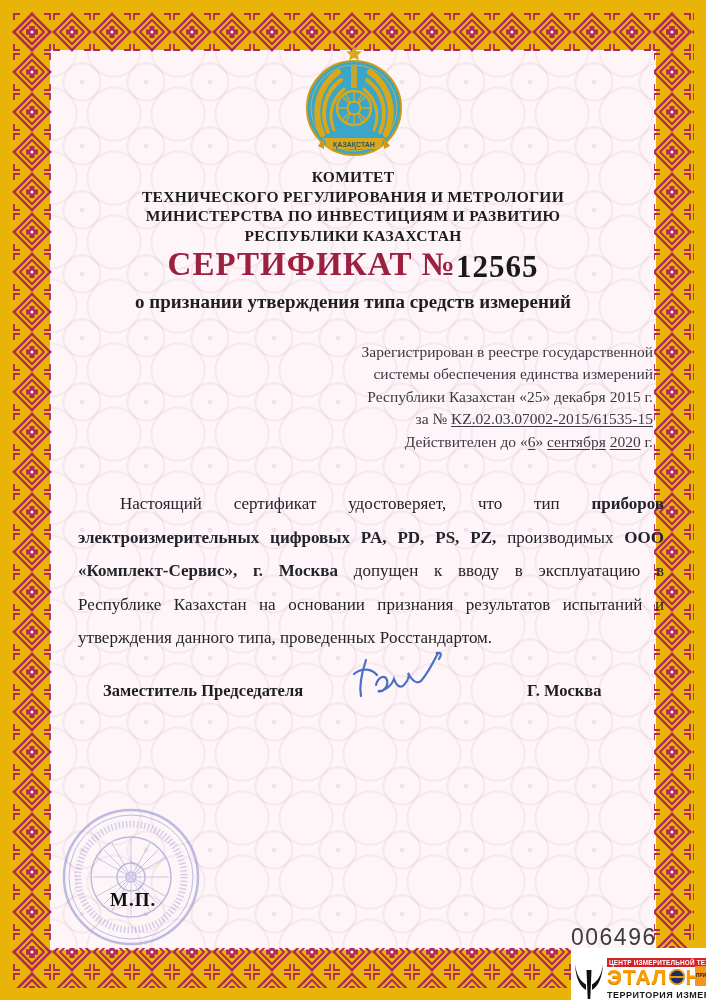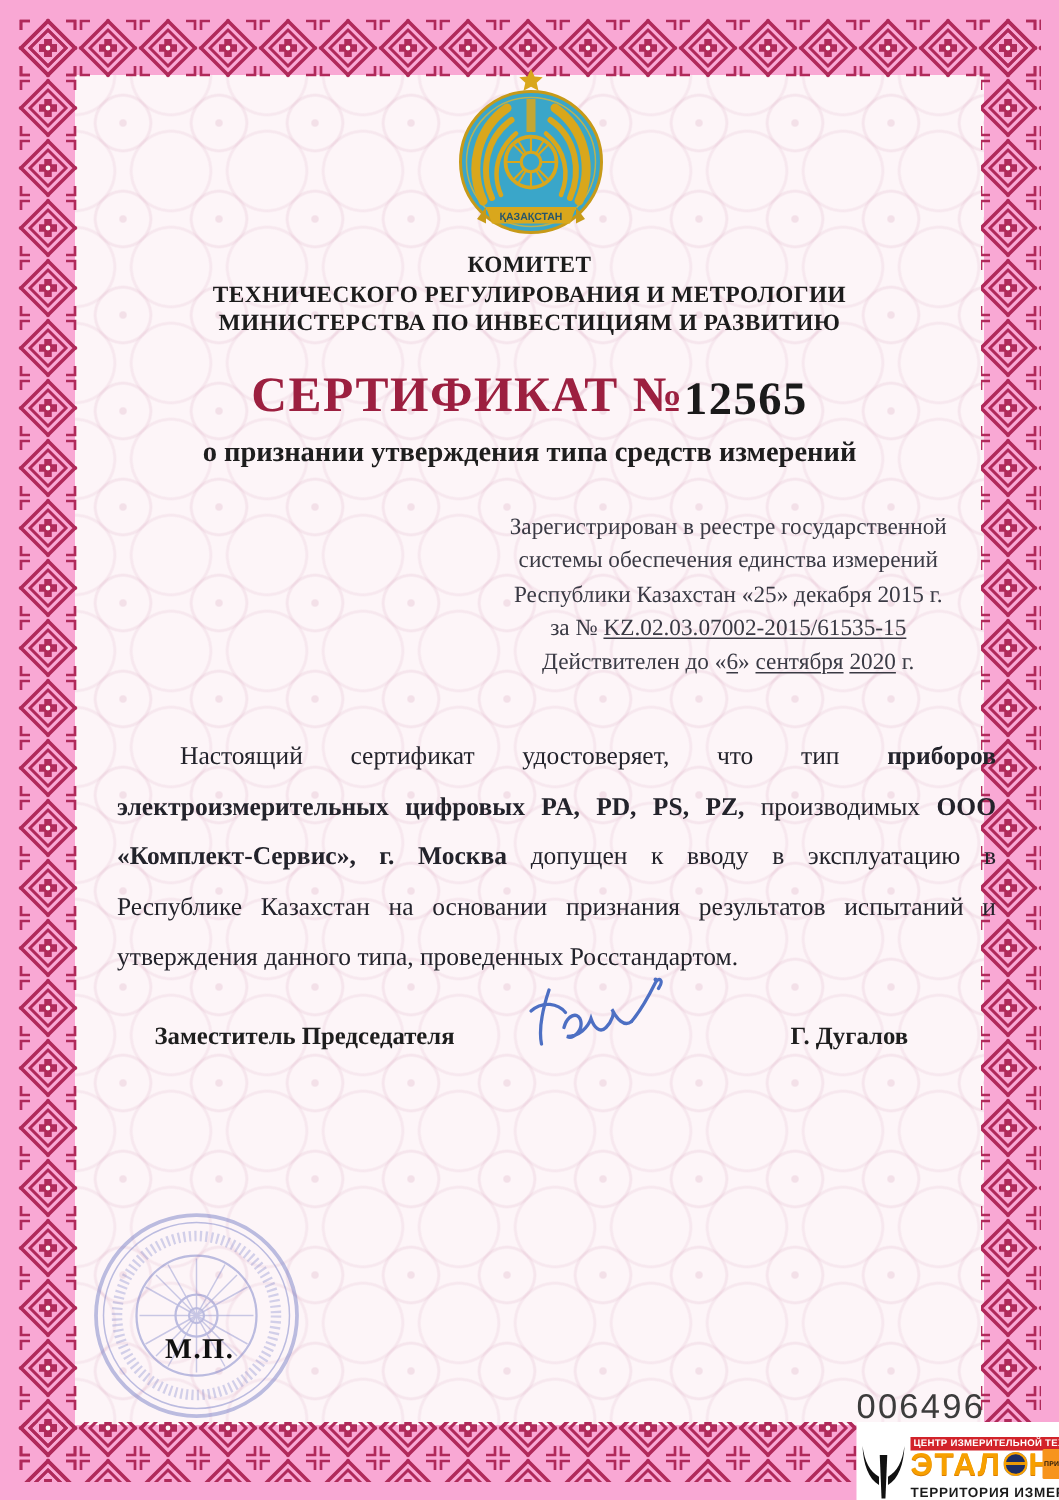--- a/index.html
+++ b/index.html
@@ -1,19 +1,19 @@
 <!DOCTYPE html>
 <html><head>
 <meta charset="utf-8">
 <style>
   html,body{margin:0;padding:0;background:#e8e8e8;}
   .page{
     position:relative;
     width:706px;height:1000px;
-    background:#f9a8d4;
+    background:#eab308;
     overflow:hidden;
     font-family:"Liberation Serif","DejaVu Serif",serif;
   }
   
   .content-bg{
     position:absolute;left:50px;top:50px;width:606px;height:900px;
     background-color:#fdf5f8;
     background-image:
       radial-gradient(circle at 32px 32px, rgba(205,140,170,0.20) 0 2px, transparent 3px),
       radial-gradient(circle at 32px 32px, transparent 17px, rgba(205,140,170,0.14) 18px 19px, transparent 20px),
@@ -40,21 +40,21 @@
   .title-number{font-size:31px;font-weight:bold;color:#1a1a1a;position:relative;top:2px;letter-spacing:1px;}
   .subtitle{
     position:absolute;left:0;top:291px;width:706px;text-align:center;
     font-weight:bold;font-size:19px;color:#1e1e1e;
   }
 
   .reg-block{
     position:absolute;left:318px;top:341px;width:335px;
     font-size:15.5px;line-height:22.4px;color:#3a3a44;
   }
-  .reg-block .line{text-align:center;}
+  .reg-block .line{text-align:right;}
 
   .body-text{
     position:absolute;left:61px;top:487px;width:586px;
     font-size:17px;line-height:33.6px;color:#23232b;margin-left:17px;
   }
   .body-text .line{text-align:justify;text-align-last:justify;}
   .body-text .line.last{text-align:right;text-align-last:left;}
   .body-text .line.first{text-indent:42px;}
 
   .b{font-weight:bold;}
@@ -184,20 +184,21 @@
 
       <path d="M26 96 L86 96 L82 107 L30 107 Z" fill="#d9a71c"></path>
       <path d="M26 96 l-6 8 6 3 Z M86 96 l6 8 -6 3 Z" fill="#c79a18"></path>
       <text x="56" y="104.5" text-anchor="middle" font-size="7" font-weight="bold" fill="#27566b" font-family="Liberation Sans, sans-serif">ҚАЗАҚСТАН</text>
     </svg>
 
     <div class="header-lines">
         <div class="line first"><span>КОМИТЕТ</span></div>
         <div class="line"><span>ТЕХНИЧЕСКОГО РЕГУЛИРОВАНИЯ И МЕТРОЛОГИИ</span></div>
         <div class="line"><span>МИНИСТЕРСТВА ПО ИНВЕСТИЦИЯМ И РАЗВИТИЮ</span></div>
+        <div class="line last"><span>РЕСПУБЛИКИ КАЗАХСТАН</span></div>
       </div>
 
     <div class="title-row">
       <span class="title-word">СЕРТИФИКАТ №</span><span class="title-number">12565</span>
     </div>
     <div class="subtitle">о признании утверждения типа средств измерений</div>
 
     <div class="reg-block">
         <div class="line first"><span>Зарегистрирован в реестре государственной</span></div>
         <div class="line"><span>системы обеспечения единства измерений</span></div>
@@ -217,21 +218,21 @@
     <div class="sig-label-left">Заместитель Председателя</div>
     <svg class="signature-svg" width="95" height="62" viewBox="0 0 95 62">
       <g stroke="#4d6fc3" stroke-width="2.2" fill="none" stroke-linecap="round">
         <path d="M16 16 C12 28 9 42 11 52"></path>
         <path d="M4 30 C12 23 22 25 27 31"></path>
         <path d="M26 41 C28 33 35 30 37 36 C39 43 32 49 28 47 C36 47 42 41 44 35 C46 41 50 45 54 41 C58 37 60 31 58 29 C61 35 66 41 71 37"></path>
         <path d="M71 37 C77 30 83 19 87 11 C89 7 93 9 89 15"></path>
         <circle cx="87" cy="9" r="1.3" fill="#4d6fc3" stroke="none"></circle>
       </g>
     </svg>
-    <div class="sig-label-right">Г. Дугалов</div>
+    <div class="sig-label-right">Г. Москва</div>
 
     <svg class="stamp-svg" width="142" height="142" viewBox="0 0 142 142">
       <g stroke="#7079c4" fill="none" opacity="0.55">
         <circle cx="71" cy="71" r="67" stroke-width="2.5"></circle>
         <circle cx="71" cy="71" r="62" stroke-width="1"></circle>
         <circle cx="71" cy="71" r="53" stroke-width="7" stroke-dasharray="1.5 2.2" opacity="0.65"></circle>
         <circle cx="71" cy="71" r="40" stroke-width="1.5"></circle>
         <g stroke-width="1" opacity="0.8">
           <line x1="71" y1="33" x2="71" y2="109"></line>
           <line x1="33" y1="71" x2="109" y2="71"></line>

